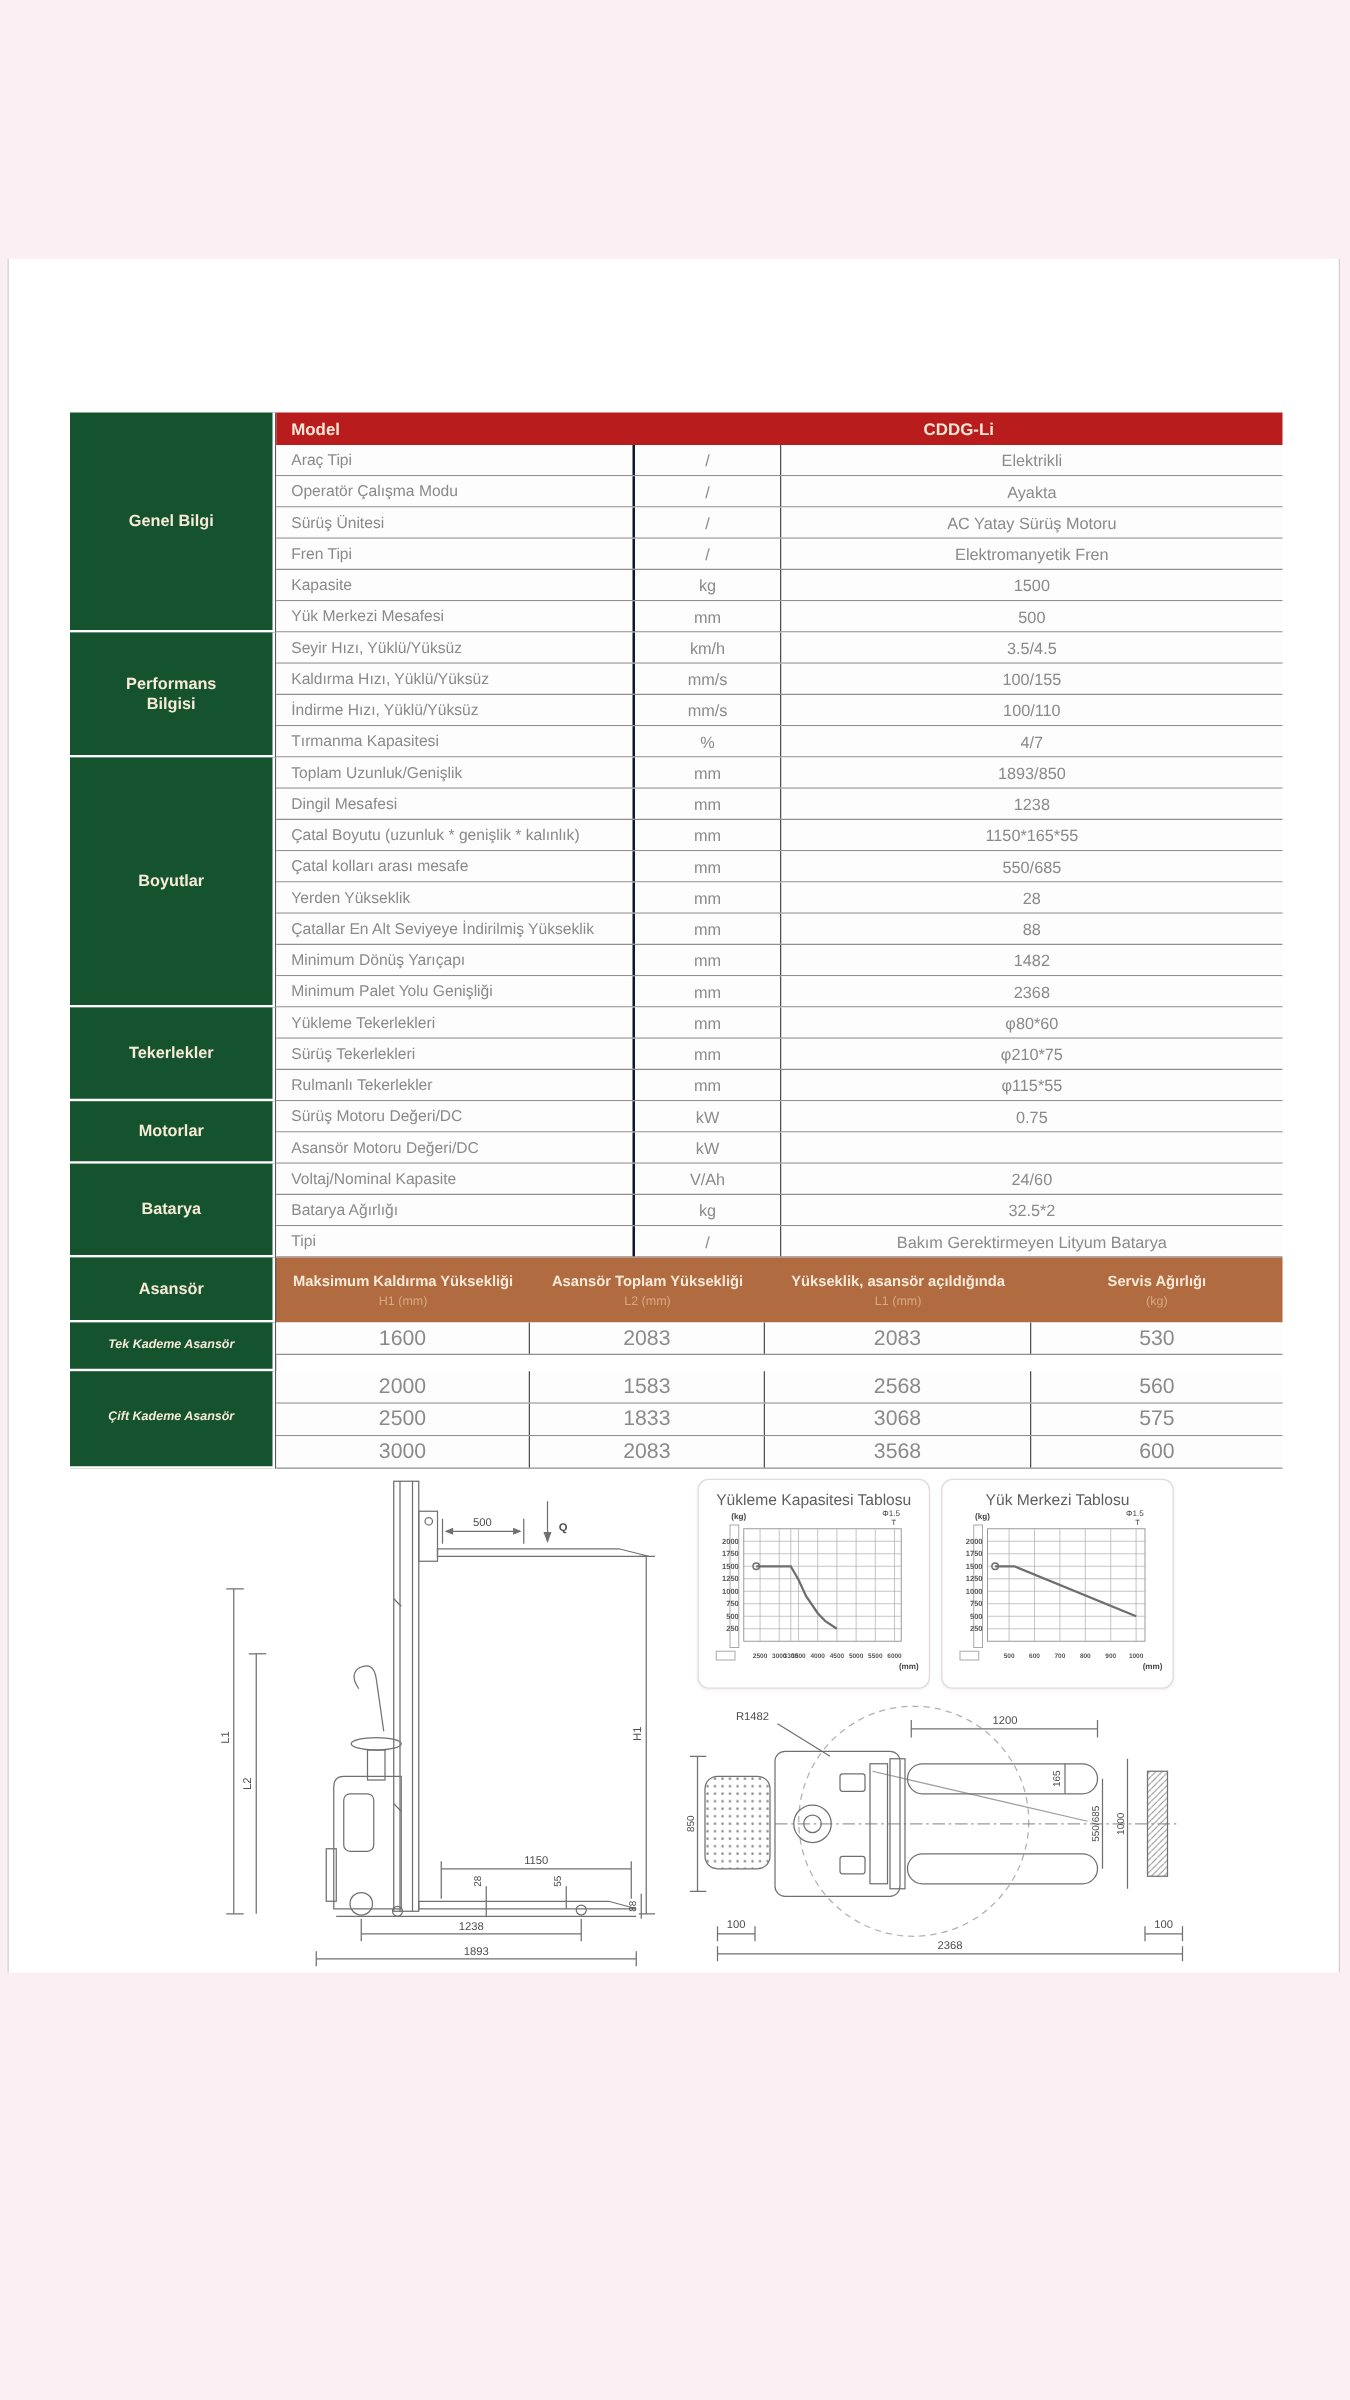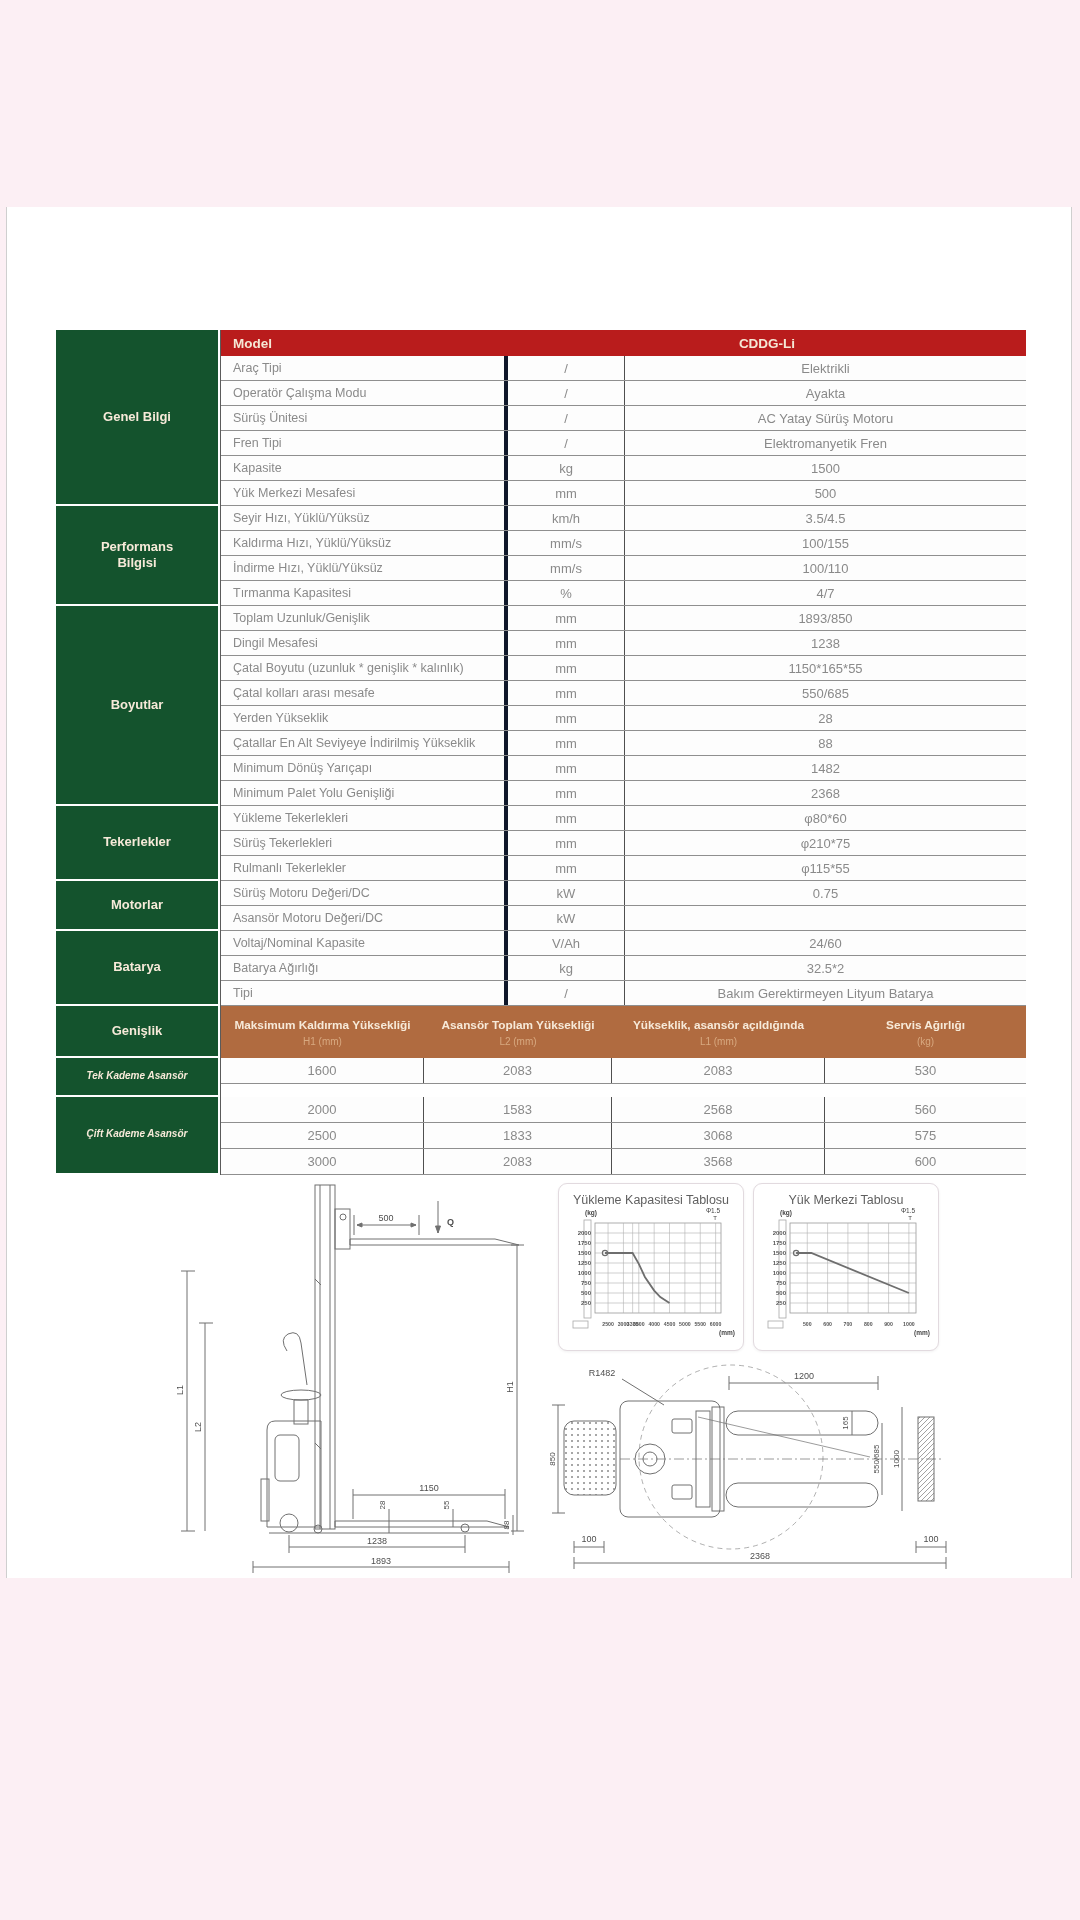--- a/index.html
+++ b/index.html
@@ -16,34 +16,34 @@
                display:flex; align-items:center; justify-content:center; text-align:center;
                border-right:2px solid #ffffff; border-bottom:2px solid #ffffff; padding:0 26px; line-height:1.25; }
   .sec-label.small { font-size:10px; padding:12px 4px;font-style:italic; }
   .rows { flex:1; display:flex; flex-direction:column; border-left:1px solid #5a5a5a; }
   .model-head { height:26px; background:#b91c1c; display:flex; align-items:center;
                 color:#f5e7d5; font-weight:bold; font-size:13.5px; }
   .model-head .m-label { width:287px; padding-left:12px; }
   .model-head .m-value { flex:1; text-align:center; }
   .row { height:25px; display:flex; align-items:stretch; border-bottom:1px solid #8f8f8f;
          font-size:13px; color:#8a8a8a; background:#fdfdfd; }
-  .c-param { width:287px; padding-left:12px; font-size:12.5px; border-right:4px solid #0f172a;
+  .c-param { width:287px; padding-left:12px; font-size:12.5px; border-right:2px solid #0f172a;
              display:flex; align-items:center; white-space:nowrap; overflow:hidden; }
   .c-unit  { width:117px; border-right:1px solid #4f4f4f; display:flex; align-items:center; justify-content:center; }
   .c-value { flex:1; display:flex; align-items:center; justify-content:center; }
 
   
   .mast-head { flex:1; height:52px; background:#b06b40; display:flex; border-left:1px solid #5a5a5a; }
   .mh { display:flex; flex-direction:column; align-items:center; justify-content:center; color:#f7ead9; }
   .mh:nth-child(1){ width:203px; } .mh:nth-child(2){ width:188px; }
   .mh:nth-child(3){ width:213px; } .mh:nth-child(4){ flex:1; }
   .mh .t { font-size:11.8px; font-weight:bold; }
   .mh .s { font-size:10px; color:#d8a980; margin-top:4px; }
   .mrow { height:26px; display:flex; border-bottom:1px solid #8f8f8f; background:#fdfdfd;
-          font-size:13px; color:#8a8a8a; }
+          font-size:17px; color:#8a8a8a; }
   .mc { display:flex; align-items:center; justify-content:center; border-right:1px solid #4f4f4f; }
   .mc:nth-child(1){ width:203px; } .mc:nth-child(2){ width:188px; }
   .mc:nth-child(3){ width:213px; } .mc:nth-child(4){ flex:1; border-right:none; }
 
   
   .chart-card { position:absolute; width:186px; height:168px; background:#ffffff;
                 border:1px solid #e2dadf; border-radius:9px; box-shadow:0 1px 3px rgba(0,0,0,0.06);
                 display:flex; flex-direction:column; align-items:center; }
   #chart-card-0 { left:551px; top:976px; }
   #chart-card-1 { left:746px; top:976px; }
@@ -221,21 +221,21 @@
             <div class="row">
               <div class="c-param">Tipi</div>
               <div class="c-unit">/</div>
               <div class="c-value">Bakım Gerektirmeyen Lityum Batarya</div>
             </div>
           </div>
         </div>
       </div>
     <div id="mast-table">
         <div class="section">
-          <div class="sec-label">Genişlik</div>
+          <div class="sec-label">Asansör</div>
           <div class="mast-head">
             <div class="mh">
               <div class="t">Maksimum Kaldırma Yüksekliği</div>
               <div class="s">H1 (mm)</div>
             </div>
             <div class="mh">
               <div class="t">Asansör Toplam Yüksekliği</div>
               <div class="s">L2 (mm)</div>
             </div>
             <div class="mh">

